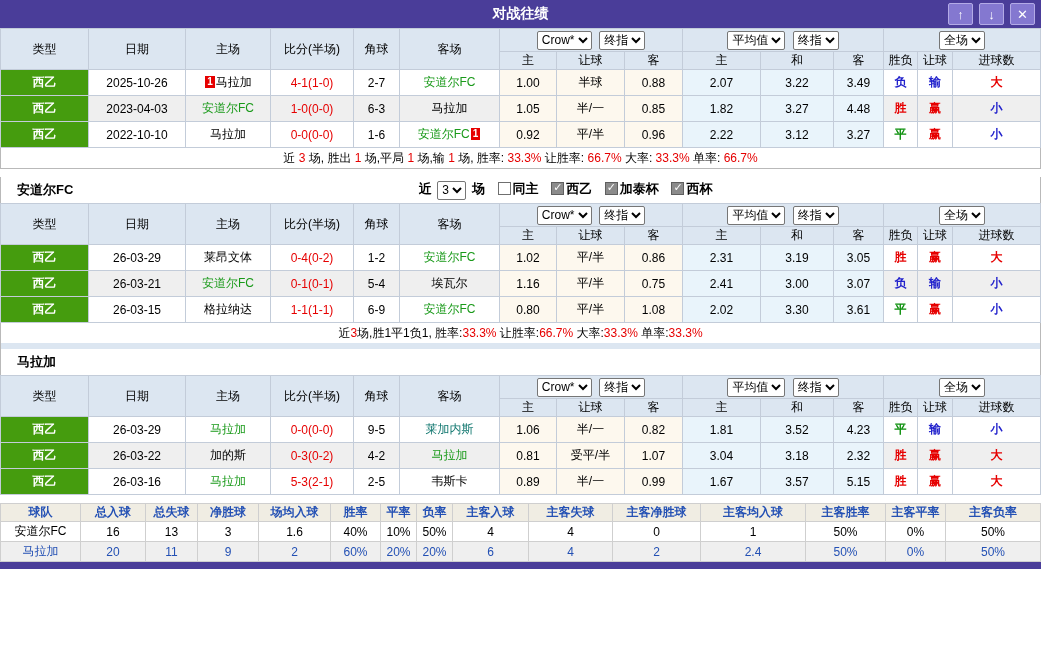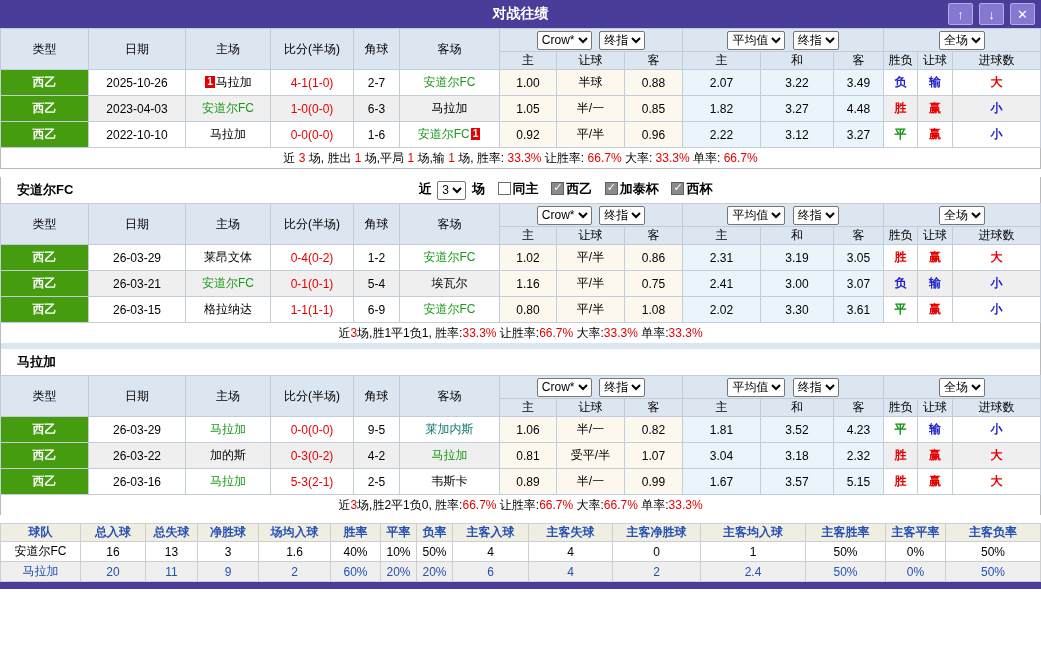--- a/index.html
+++ b/index.html
@@ -426,21 +426,20 @@
           <td class="odds">0.99</td>
           <td class="avg">1.67</td>
           <td class="avg">3.57</td>
           <td class="avg">5.15</td>
           <td class="stripe" style="color: rgb(230, 0, 0); font-weight: bold;">胜</td>
           <td class="stripe" style="color: rgb(230, 0, 0); font-weight: bold;">赢</td>
           <td class="stripe" style="color: rgb(230, 0, 0); font-weight: bold;">大</td>
         </tr>
       </tbody>
   </table>
-  <div class="panel-summary"><span>近</span><span style="color: rgb(230, 0, 0);">3</span><span>场,胜2平1负0, 胜率:</span><span style="color: rgb(230, 0, 0);">66.7%</span><span> 让胜率:</span><span style="color: rgb(230, 0, 0);">66.7%</span><span> 大率:</span><span style="color: rgb(230, 0, 0);">66.7%</span><span> 单率:</span><span style="color: rgb(230, 0, 0);">33.3%</span></div>
 </div>
 
 <div class="gap"></div>
 
 <div>
   <table class="cmp">
     <colgroup>
         <col style="width:80px">
         <col style="width:65px">
         <col style="width:52px">

